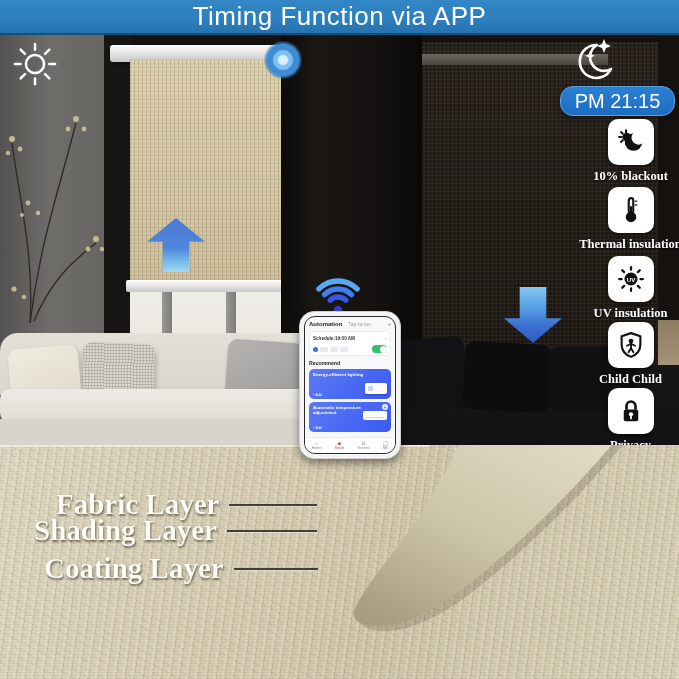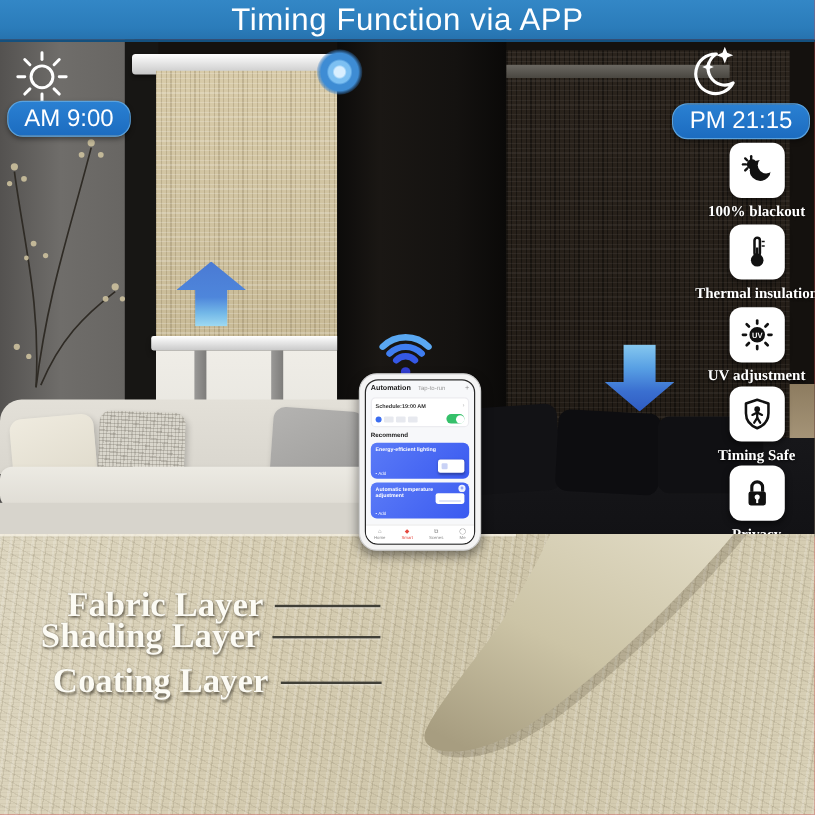--- a/index.html
+++ b/index.html
@@ -214,23 +214,20 @@
         <line x1="24" y1="3" x2="24" y2="9"></line>
           <line x1="24" y1="39" x2="24" y2="45"></line>
         <line x1="3" y1="24" x2="9" y2="24"></line>
           <line x1="39" y1="24" x2="45" y2="24"></line>
         <line x1="9" y1="9" x2="13.5" y2="13.5"></line>
           <line x1="34.5" y1="34.5" x2="39" y2="39"></line>
         <line x1="9" y1="39" x2="13.5" y2="34.5"></line>
           <line x1="34.5" y1="13.5" x2="39" y2="9"></line>
       </g>
     </svg>
-    <div class="time-pill pill-am">
-      <span>AM 9:00</span>
-    </div>
 
     <svg class="period-icon moon-pos" width="52" height="52" viewBox="0 0 52 52">
       <path d="M31 8 A 16.5 16.5 0 1 0 45 32 A 13.5 13.5 0 1 1 31 8 Z" fill="none" stroke="#fff" stroke-width="2.6" stroke-linejoin="round"></path>
       <path d="M38 2 L40 7 L45 9 L40 11 L38 16 L36 11 L31 9 L36 7 Z" fill="#fff"></path>
       <path d="M24 14 L25.4 17.4 L28.8 18.8 L25.4 20.2 L24 23.6 L22.6 20.2 L19.2 18.8 L22.6 17.4 Z" fill="#fff"></path>
     </svg>
     <div class="time-pill pill-pm">
       <span>PM 21:15</span>
     </div>
 
@@ -244,21 +241,21 @@
               <line x1="2.5" y1="8" x2="4.5" y2="8"></line>
             <line x1="4" y1="4" x2="5.4" y2="5.4"></line>
               <line x1="4" y1="12" x2="5.4" y2="10.6"></line>
             <line x1="8" y1="11.5" x2="8" y2="13.5"></line>
           </g>
           <circle cx="8.5" cy="8" r="3.4" fill="#111"></circle>
           <circle cx="14" cy="12" r="7" fill="#111"></circle>
           <circle cx="18" cy="8.5" r="5.6" fill="#fff"></circle>
         </svg>
       </div>
-      <div class="feature-label">100% blackout</div>
+      <div class="feature-label">10% blackout</div>
     </div>
 
     <div class="feature" style="top:154px;">
       <div class="feature-icon">
         <svg width="30" height="30" viewBox="0 0 24 24">
           <rect x="10.2" y="2.5" width="3.6" height="12" rx="1.8" fill="none" stroke="#111" stroke-width="1.7"></rect>
           <circle cx="12" cy="17.5" r="4.2" fill="#111"></circle>
           <rect x="11.2" y="9" width="1.6" height="7" fill="#111"></rect>
           <g stroke="#111" stroke-width="1">
               <line x1="15" y1="5" x2="17" y2="5"></line>
@@ -279,38 +276,38 @@
               <line x1="19.5" y1="12" x2="21.5" y2="12"></line>
             <line x1="5" y1="5" x2="6.5" y2="6.5"></line>
               <line x1="17.5" y1="17.5" x2="19" y2="19"></line>
             <line x1="5" y1="19" x2="6.5" y2="17.5"></line>
               <line x1="17.5" y1="6.5" x2="19" y2="5"></line>
           </g>
           <circle cx="12" cy="12" r="5.2" fill="#111"></circle>
           <text x="12" y="14" text-anchor="middle" font-size="5" font-weight="bold" fill="#fff" font-family="Liberation Sans, sans-serif">UV</text>
         </svg>
       </div>
-      <div class="feature-label">UV adjustment</div>
+      <div class="feature-label">UV insulation</div>
     </div>
 
     <div class="feature" style="top:289px;">
       <div class="feature-icon">
         <svg width="30" height="30" viewBox="0 0 24 24">
           <path d="M12 2.5 L19.5 5 V11.5 C19.5 16.5 16.2 19.8 12 21.5 C7.8 19.8 4.5 16.5 4.5 11.5 V5 Z" fill="none" stroke="#111" stroke-width="1.7" stroke-linejoin="round"></path>
           <circle cx="12" cy="8.8" r="1.9" fill="#111"></circle>
           <g stroke="#111" stroke-width="1.5" stroke-linecap="round">
             <line x1="12" y1="10.8" x2="12" y2="14.6"></line>
             <line x1="8.8" y1="12.6" x2="12" y2="11"></line>
               <line x1="15.2" y1="12.6" x2="12" y2="11"></line>
             <line x1="12" y1="14.6" x2="10" y2="17.8"></line>
               <line x1="12" y1="14.6" x2="14" y2="17.8"></line>
           </g>
         </svg>
       </div>
-      <div class="feature-label">Timing Safe</div>
+      <div class="feature-label">Child Child</div>
     </div>
 
     <div class="feature" style="top:355px;">
       <div class="feature-icon">
         <svg width="30" height="30" viewBox="0 0 24 24">
           <path d="M8.4 11 V8 a3.6 3.6 0 0 1 7.2 0 V11" fill="none" stroke="#111" stroke-width="2.1"></path>
           <rect x="6.2" y="10.8" width="11.6" height="9.4" rx="1.6" fill="#111"></rect>
           <circle cx="12" cy="14.6" r="1.7" fill="#fff"></circle>
           <rect x="11.3" y="15.4" width="1.4" height="3.2" fill="#fff"></rect>
         </svg>

